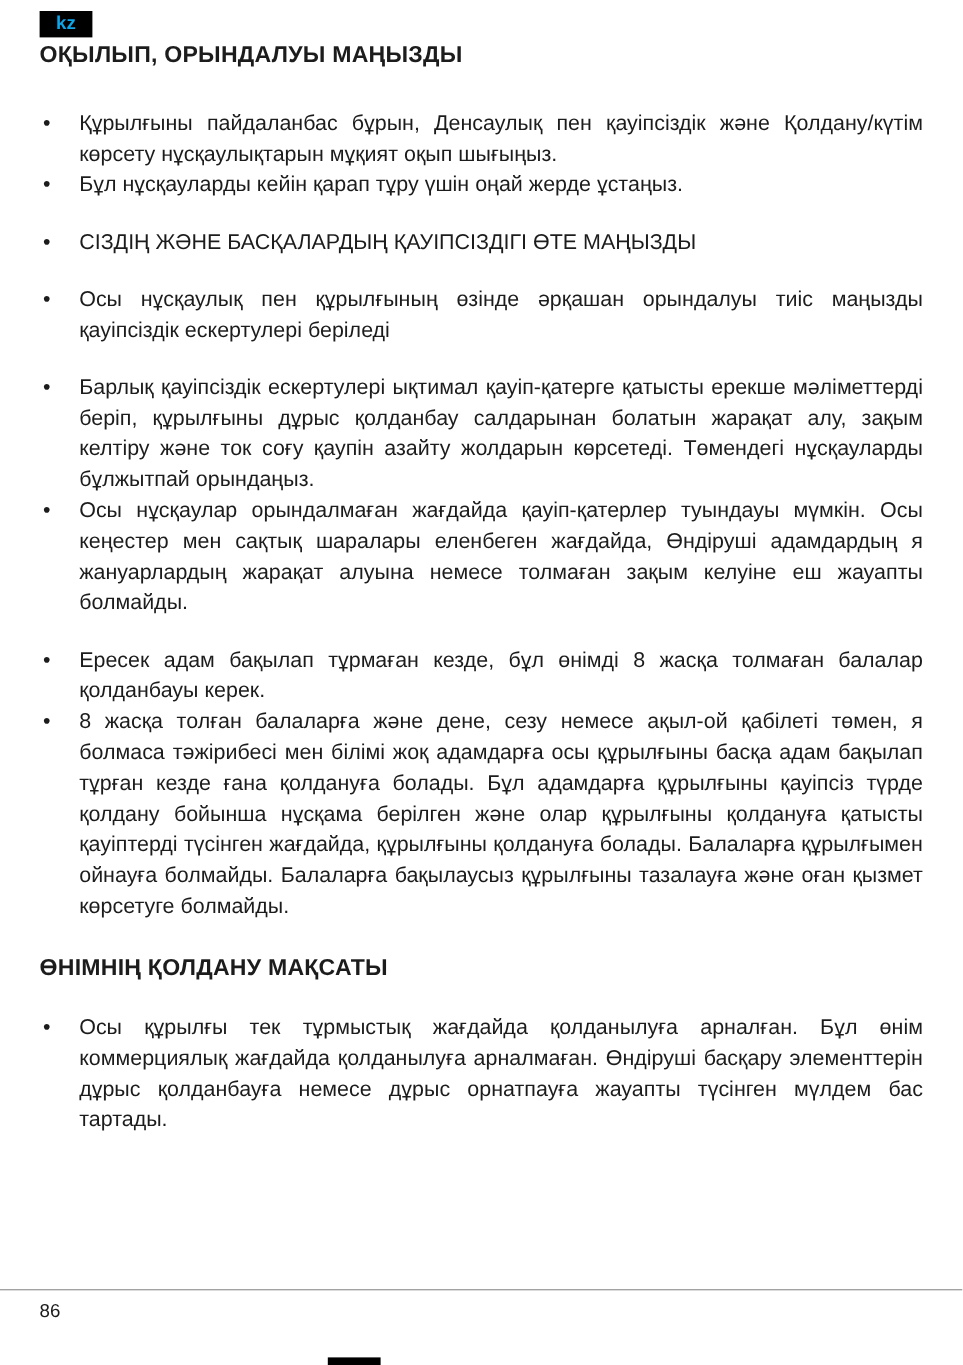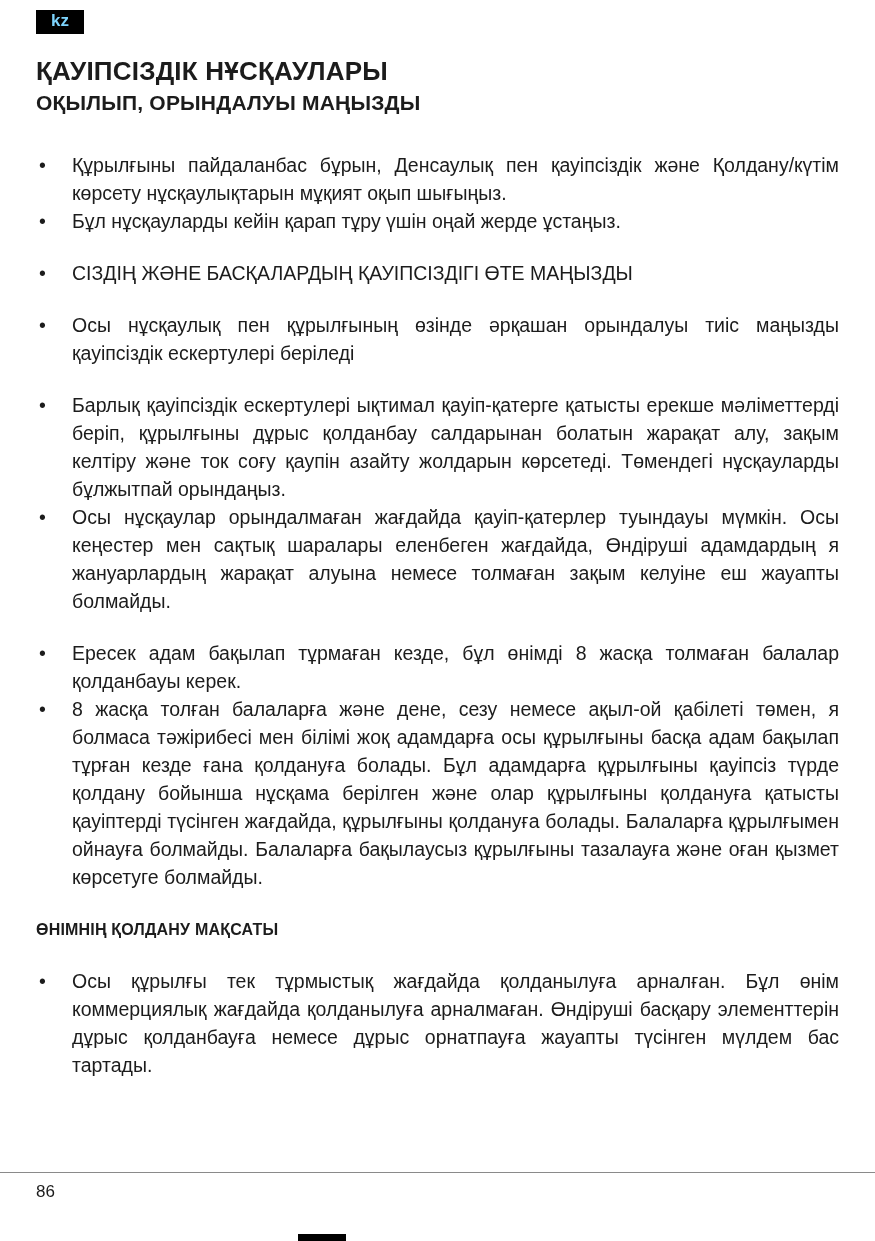--- a/index.html
+++ b/index.html
@@ -15,21 +15,21 @@
     font-family: "Liberation Sans", sans-serif;
     color: #1c1c1c;
   }
   .page {
     padding: 10px 36px 0 36px;
     box-sizing: border-box;
   }
   .badge {
     display: inline-block;
     background: #000000;
-    color: #7dd3fc;
+    color: #0ea5e9;
     font-weight: bold;
     font-size: 17px;
     line-height: 20px;
     padding: 1px 15px 3px 15px;
   }
   h1.title {
     font-size: 26px;
     font-weight: bold;
     margin: 22px 0 0 0;
     letter-spacing: 0.2px;
@@ -55,21 +55,21 @@
     width: 36px;
     flex: 0 0 36px;
     padding-left: 3px;
     box-sizing: border-box;
   }
   .bullet-text {
     flex: 1;
     text-align: justify;
   }
   h2.section-title {
-    font-size: 16px;
+    font-size: 21px;
     font-weight: bold;
     margin: 30px 0 28px 0;
     letter-spacing: 0.2px;
   }
   .page-footer {
     position: absolute;
     left: 0;
     right: 0;
     bottom: 0;
     height: 69px;
@@ -89,21 +89,20 @@
     background: #000000;
   }
 </style>
 </head>
 <body>
 
 <div class="page">
 
   <div class="badge">kz</div>
 
-  <h1 class="title">ҚАУІПСІЗДІК НҰСҚАУЛАРЫ</h1>
 
   <h2 class="subtitle">ОҚЫЛЫП, ОРЫНДАЛУЫ МАҢЫЗДЫ</h2>
 
   <div class="bullet-list" id="bullets-main">
       <div class="bullet-group">
         <div class="bullet-item">
           <span class="bullet-marker">•</span>
           <span class="bullet-text">Құрылғыны пайдаланбас бұрын, Денсаулық пен қауіпсіздік және Қолдану/күтім көрсету нұсқаулықтарын мұқият оқып шығыңыз.</span>
         </div>
         <div class="bullet-item">

